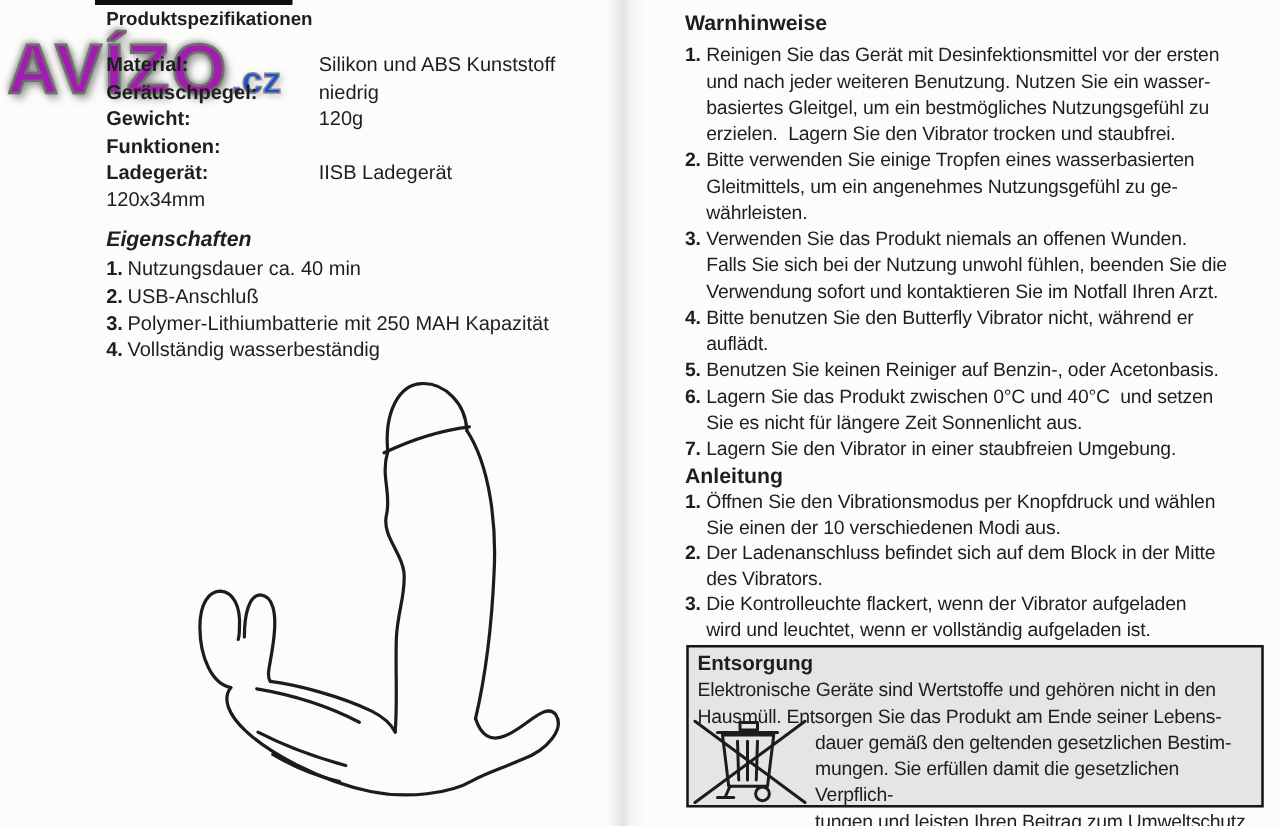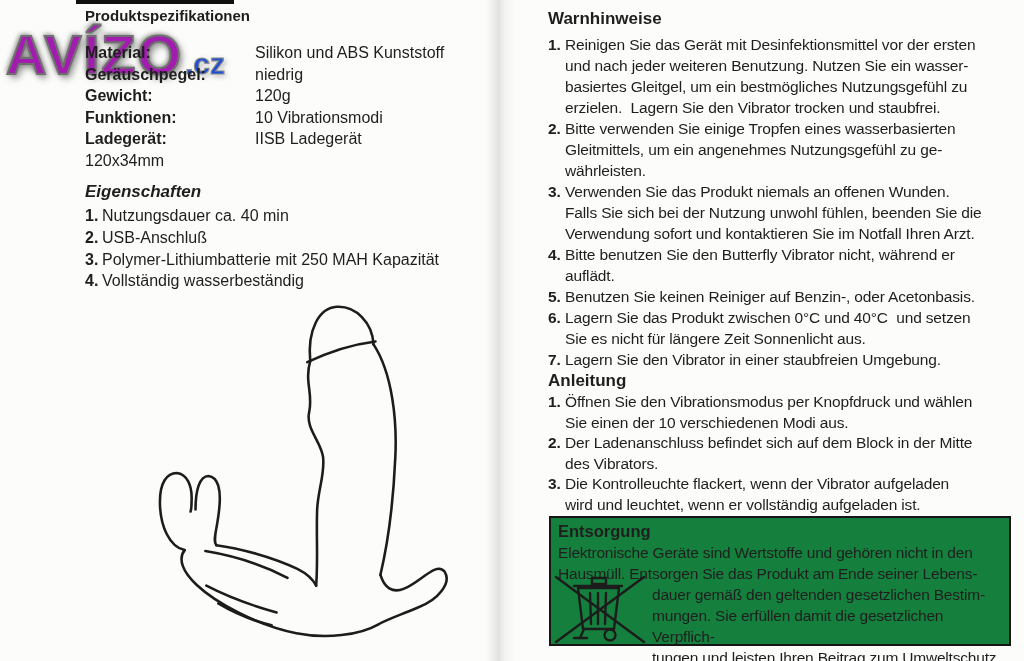--- a/index.html
+++ b/index.html
@@ -37,21 +37,21 @@
   .txt{flex:1;white-space:pre-wrap;}
   .drawing{position:absolute;left:152px;top:292px;z-index:2;}
   
   .col-right{position:absolute;left:548px;top:8px;width:466px;z-index:2;
     font-size:15.5px;line-height:21px;letter-spacing:-0.15px;}
   .col-right h1{font-size:17px;margin:0 0 5px 0;line-height:21px;letter-spacing:0;}
   .col-right h2{font-size:17px;margin:0;line-height:22px;letter-spacing:0;}
   .instructions .li{line-height:20.5px;}
   
   .box{position:absolute;left:549px;top:516px;width:462px;height:130px;box-sizing:border-box;
-    border:2px solid #161616;background:#15803d;padding:3px 7px;z-index:3;
+    border:2px solid #161616;background:#e5e5e5;padding:3px 7px;z-index:3;
     font-size:15.5px;line-height:21px;letter-spacing:-0.2px;}
   .box h2{font-size:16.5px;margin:0;line-height:21px;letter-spacing:0;}
   .box .p1{white-space:pre-wrap;}
   .box .p2{white-space:pre-wrap;margin-left:94px;}
   .icon-weee{position:absolute;left:2px;top:54px;}
   svg path, svg circle, svg rect{fill:none;stroke:#1c1c1c;}
 </style>
 </head>
 <body>
 
@@ -75,21 +75,20 @@
       <div class="spec-row">
         <span class="spec-label">Geräuschpegel:</span>
         <span class="spec-value">niedrig</span>
       </div>
       <div class="spec-row">
         <span class="spec-label">Gewicht:</span>
         <span class="spec-value">120g</span>
       </div>
       <div class="spec-row">
         <span class="spec-label">Funktionen:</span>
-        <span class="spec-value">10 Vibrationsmodi</span>
       </div>
       <div class="spec-row">
         <span class="spec-label">Ladegerät:</span>
         <span class="spec-value">IISB Ladegerät</span>
       </div>
       <div class="spec-row">
         <span class="spec-value">120x34mm</span>
       </div>
     </div>
 

